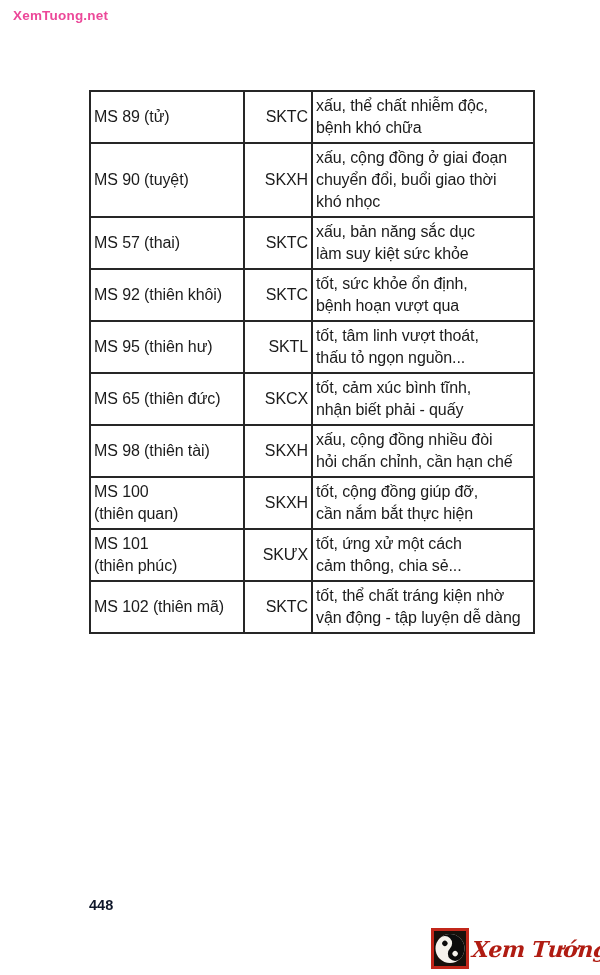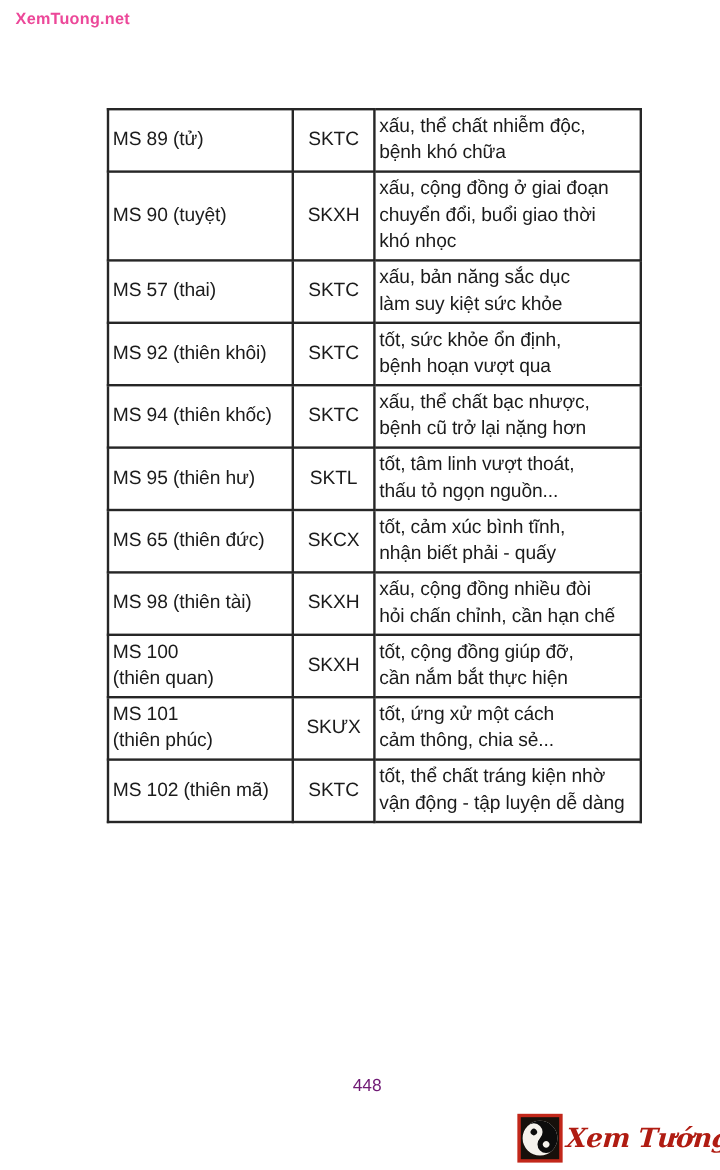--- a/index.html
+++ b/index.html
@@ -36,32 +36,32 @@
     border: 2px solid #262626;
     font-size: 16px;
     line-height: 22px;
     vertical-align: middle;
     white-space: pre-line;
     padding: 3px 3px;
     color: #1b1b1b;
     letter-spacing: -0.1px;
   }
   td.col-ms   { width: 146px; padding-left: 8px; }
-  td.col-code { width: 60px; text-align: center; }
+  td.col-code { width: 60px; text-align: right; }
   td.col-desc { width: 214px; padding-left: 6px; }
   tr.row { height: 52px; }
   .page-number {
     position: absolute;
     left: 89px;
     top: 897px;
     width: 434px;
-    text-align: center;
+    text-align: left;
     font-size: 14.5px;
-    font-weight: normal;
-    color: #701a75;
+    font-weight: bold;
+    color: #0f172a;
   }
   .footer-logo {
     position: absolute;
     left: 431px;
     top: 928px;
     display: flex;
     align-items: center;
     gap: 3px;
   }
   .yin-yang-box { width: 38px; height: 41px; display: block; }
@@ -102,26 +102,20 @@
         <td class="col-ms">MS 57 (thai)</td>
         <td class="col-code">SKTC</td>
         <td class="col-desc">xấu, bản năng sắc dục
 làm suy kiệt sức khỏe</td>
       </tr>
       <tr class="row">
         <td class="col-ms">MS 92 (thiên khôi)</td>
         <td class="col-code">SKTC</td>
         <td class="col-desc">tốt, sức khỏe ổn định,
 bệnh hoạn vượt qua</td>
-      </tr>
-      <tr class="row">
-        <td class="col-ms">MS 94 (thiên khốc)</td>
-        <td class="col-code">SKTC</td>
-        <td class="col-desc">xấu, thể chất bạc nhược,
-bệnh cũ trở lại nặng hơn</td>
       </tr>
       <tr class="row">
         <td class="col-ms">MS 95 (thiên hư)</td>
         <td class="col-code">SKTL</td>
         <td class="col-desc">tốt, tâm linh vượt thoát,
 thấu tỏ ngọn nguồn...</td>
       </tr>
       <tr class="row">
         <td class="col-ms">MS 65 (thiên đức)</td>
         <td class="col-code">SKCX</td>

